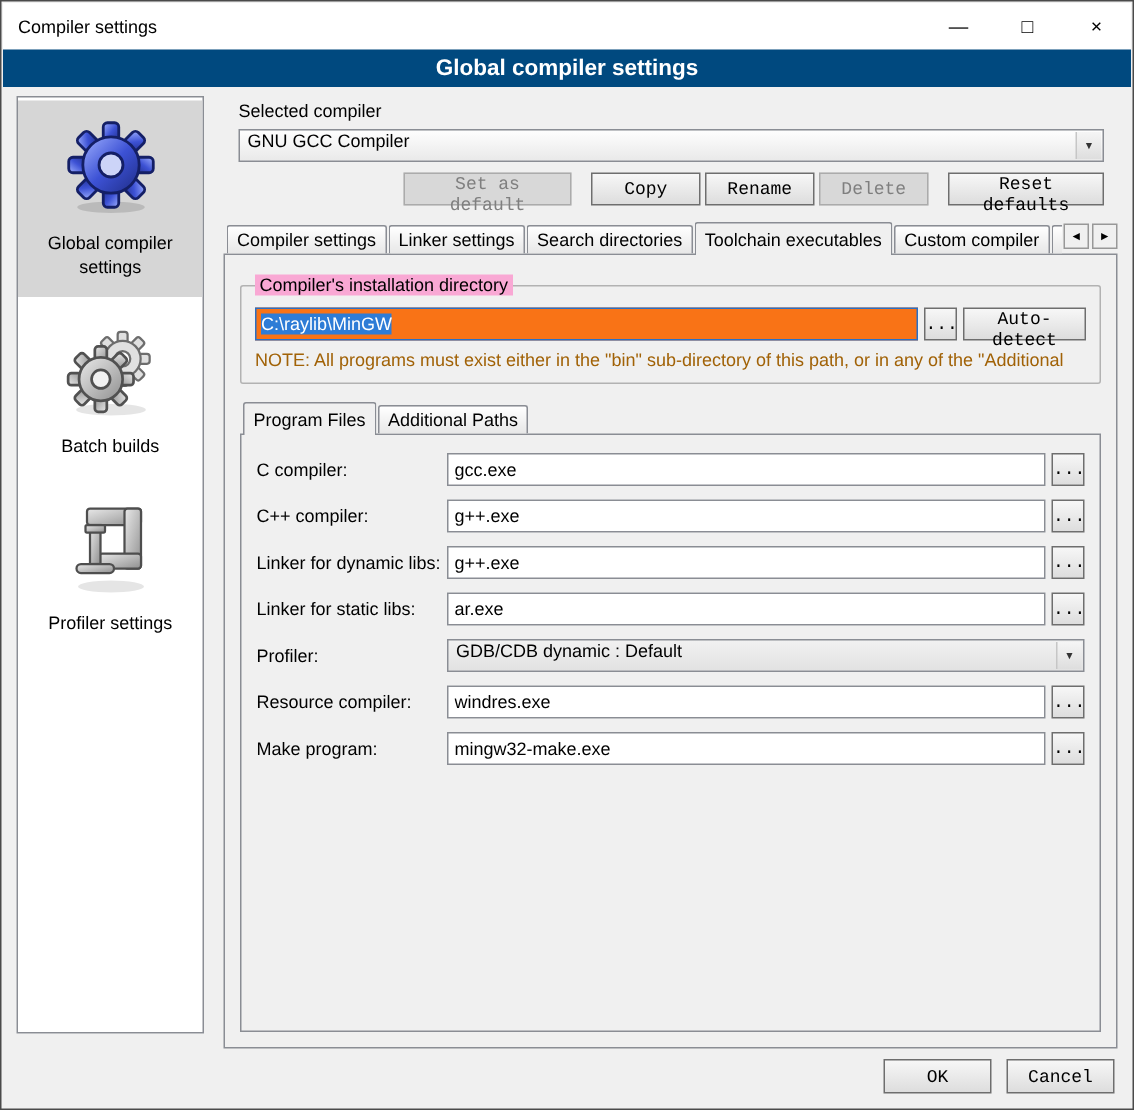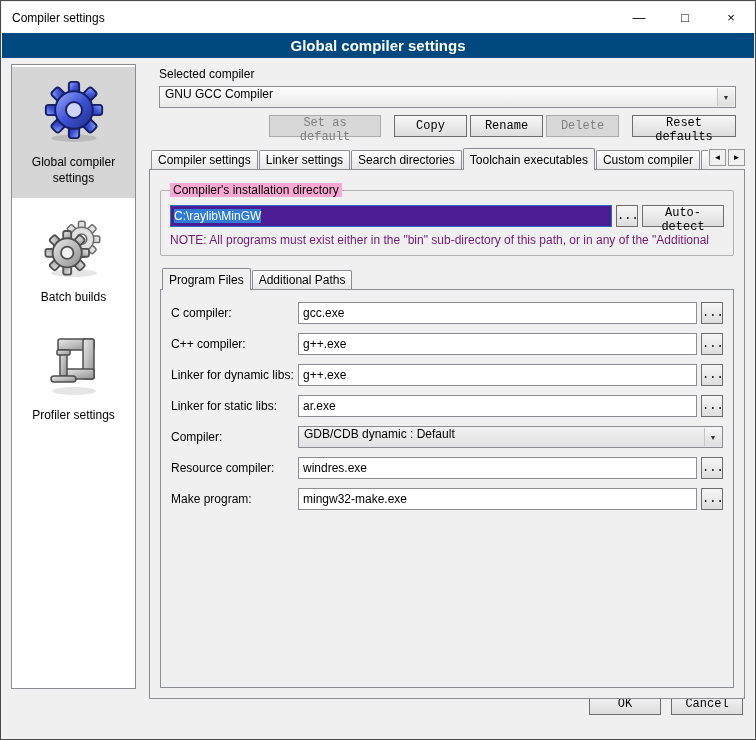--- a/index.html
+++ b/index.html
@@ -51,37 +51,37 @@
   .tab-arrows { margin-left:auto; display:flex; gap:2px; margin-bottom:4px; }
   .tab-arrow { width:17px; height:17px; font-size:8px; display:flex; align-items:center; justify-content:center; background:#f0f0f0; border:1px solid #989898; font-family:inherit; padding:0; }
 
   
   .page { flex:1; border:1px solid #8a8d94; margin-top:-1px; background:#f0f0f0; padding:10px; display:flex; flex-direction:column; position:relative; z-index:1; }
 
   
   .groupbox { position:relative; border:1px solid #b2b2b2; border-radius:2px; margin-top:10px; padding:14px 9px 8px; }
   .groupbox-label { position:absolute; top:-8px; left:9px; background:#f9a8d4; padding:0 3px; }
   .dir-row { display:flex; align-items:center; gap:4px; }
-  .fake-input { flex:1; height:22px; border:1px solid #2a6fc4; background:#4c1d95; display:flex; align-items:center; padding:0 3px; overflow:hidden; }
+  .fake-input { flex:1; height:22px; border:1px solid #2a6fc4; background:#f97316; display:flex; align-items:center; padding:0 3px; overflow:hidden; }
   .fake-input .sel { background:#2e7cd6; color:#fff; white-space:pre; }
   .browse-btn { width:22px; height:22px; padding:0; flex:none; }
   .autodetect-btn { width:82px; flex:none; }
-  .note { margin-top:6px; color:#701a75; white-space:nowrap; overflow:hidden; }
+  .note { margin-top:6px; color:#a16207; white-space:nowrap; overflow:hidden; }
 
   
   .subtabstrip { display:flex; align-items:flex-end; height:21px; margin-top:13px; position:relative; z-index:3; padding-left:2px; }
   .innerbox { flex:1; border:1px solid #8a8d94; margin-top:-1px; padding:12px 10px; position:relative; z-index:1; display:flex; flex-direction:column; gap:9px; align-content:flex-start; }
   .field-row { display:flex; align-items:center; flex:none; }
   .field-label { width:127px; flex:none; }
   .text-input { flex:1; height:22px; border:1px solid #8a8d94; padding:0 4px; font-family:inherit; font-size:12px; background:#fff; color:#000; }
   .field-row .browse-btn { margin-left:4px; }
   .field-combo { flex:1; background:linear-gradient(#f1f1f1,#e2e2e2); }
 
   
-  .footer { position:absolute; right:12px; bottom:24px; display:flex; gap:10px;margin-left:20px; }
+  .footer { position:absolute; right:12px; bottom:10px; display:flex; gap:10px;margin-left:20px; }
   .footer .btn { width:72px; height:23px; }
 
   .svg-defs { position:absolute; width:0; height:0; overflow:hidden; }
 </style>
 </head>
 <body>
 
 <svg class="svg-defs" aria-hidden="true">
   <defs>
     <linearGradient id="blueGrad" x1="0" y1="0" x2="1" y2="1">
@@ -243,21 +243,21 @@
           <button class="btn browse-btn">...</button>
         </div>
 
         <div class="field-row">
           <span class="field-label">Linker for static libs:</span>
           <input class="text-input" value="ar.exe" style="">
           <button class="btn browse-btn">...</button>
         </div>
 
         <div class="field-row">
-          <span class="field-label">Compiler:</span>
+          <span class="field-label">Profiler:</span>
           <div class="combo field-combo">
             <span class="combo-text">GDB/CDB dynamic : Default</span>
             <span class="combo-arrow">▼</span>
           </div>
         </div>
 
         <div class="field-row">
           <span class="field-label">Resource compiler:</span>
           <input class="text-input" value="windres.exe" style="">
           <button class="btn browse-btn">...</button>

